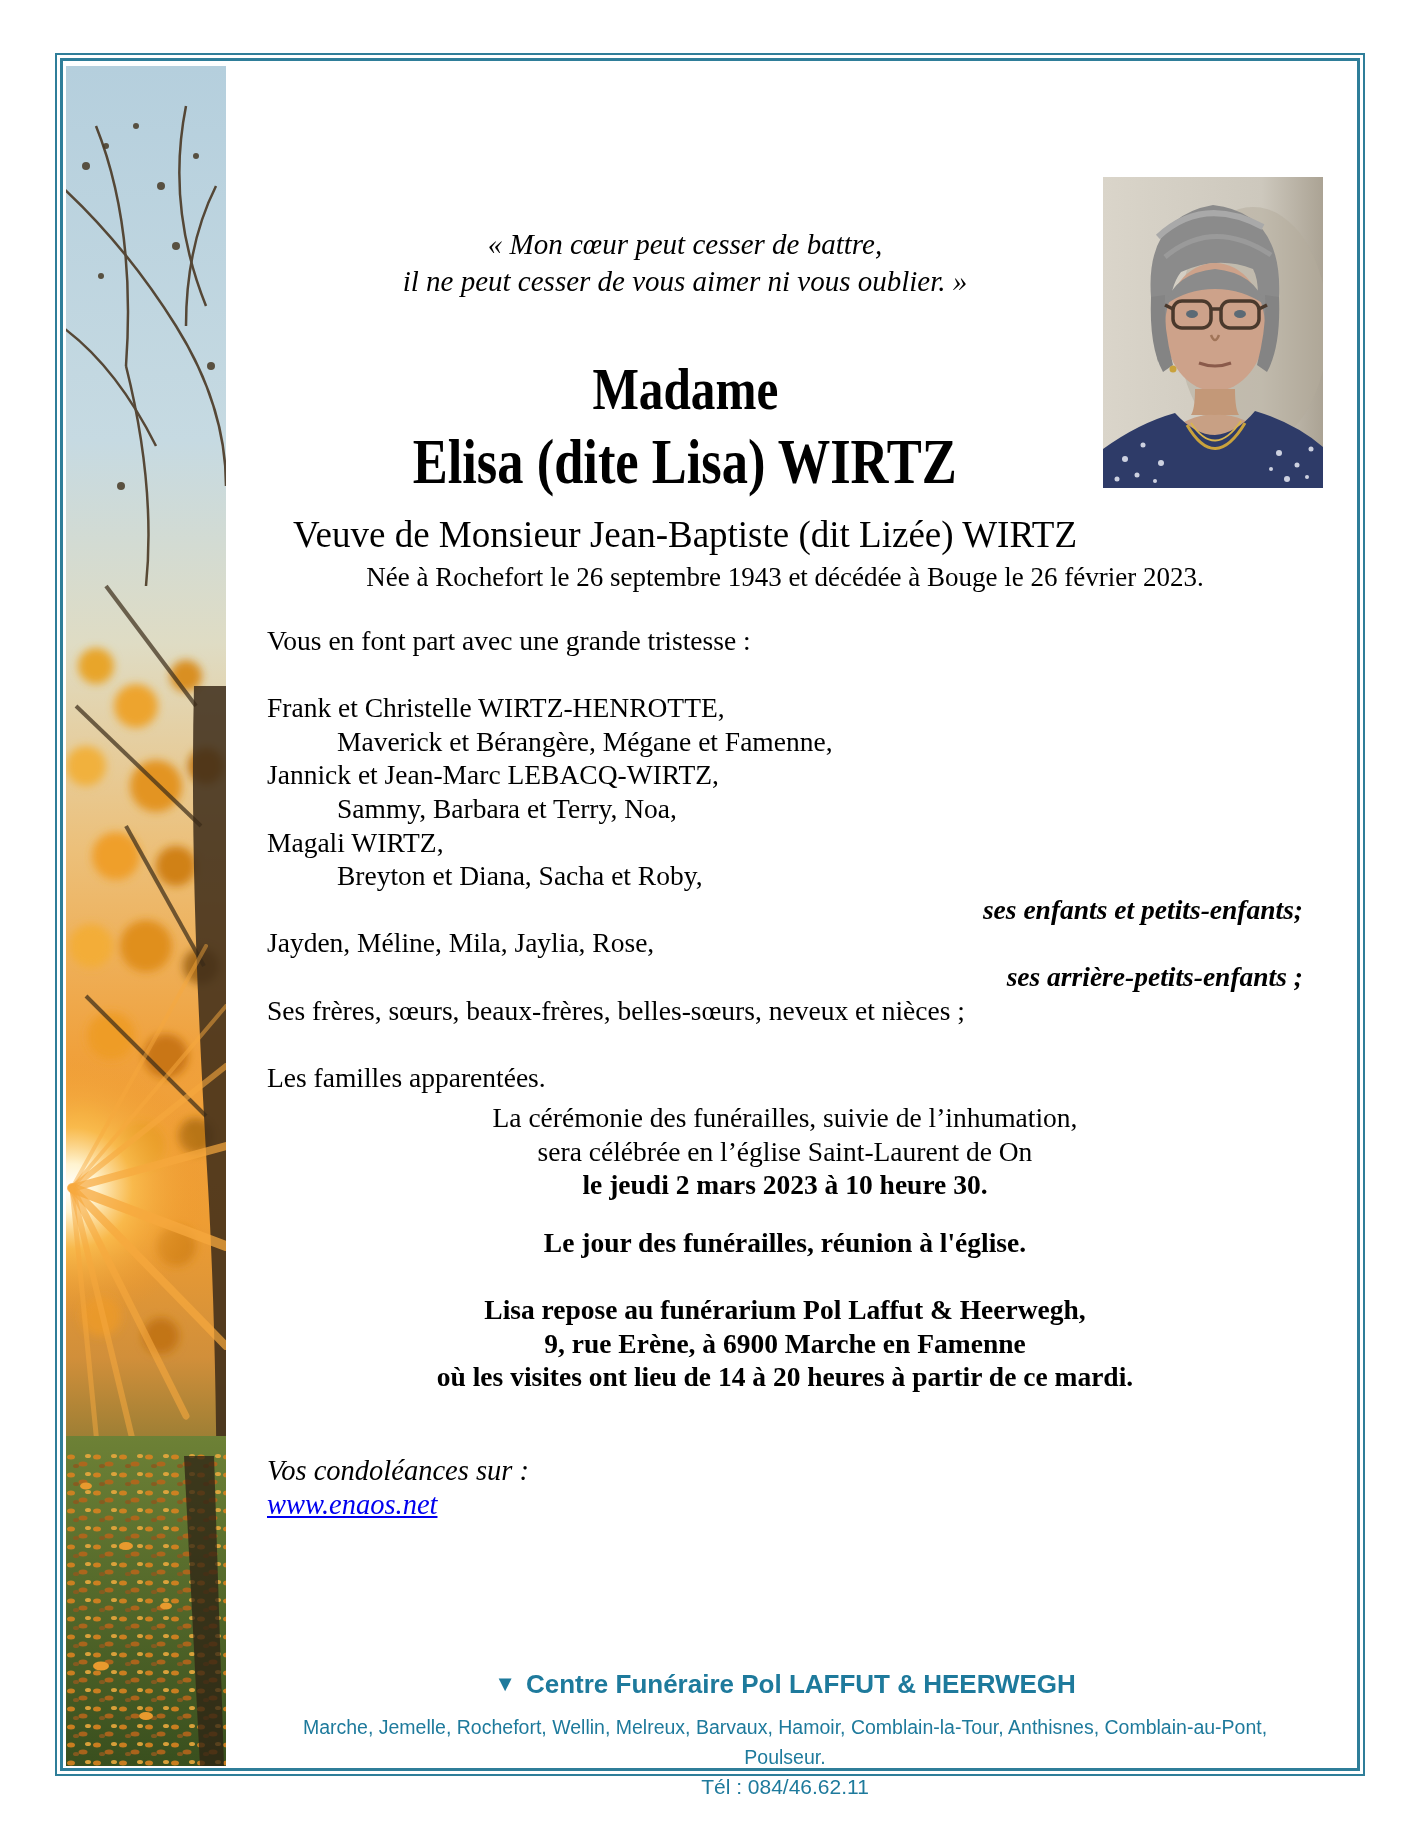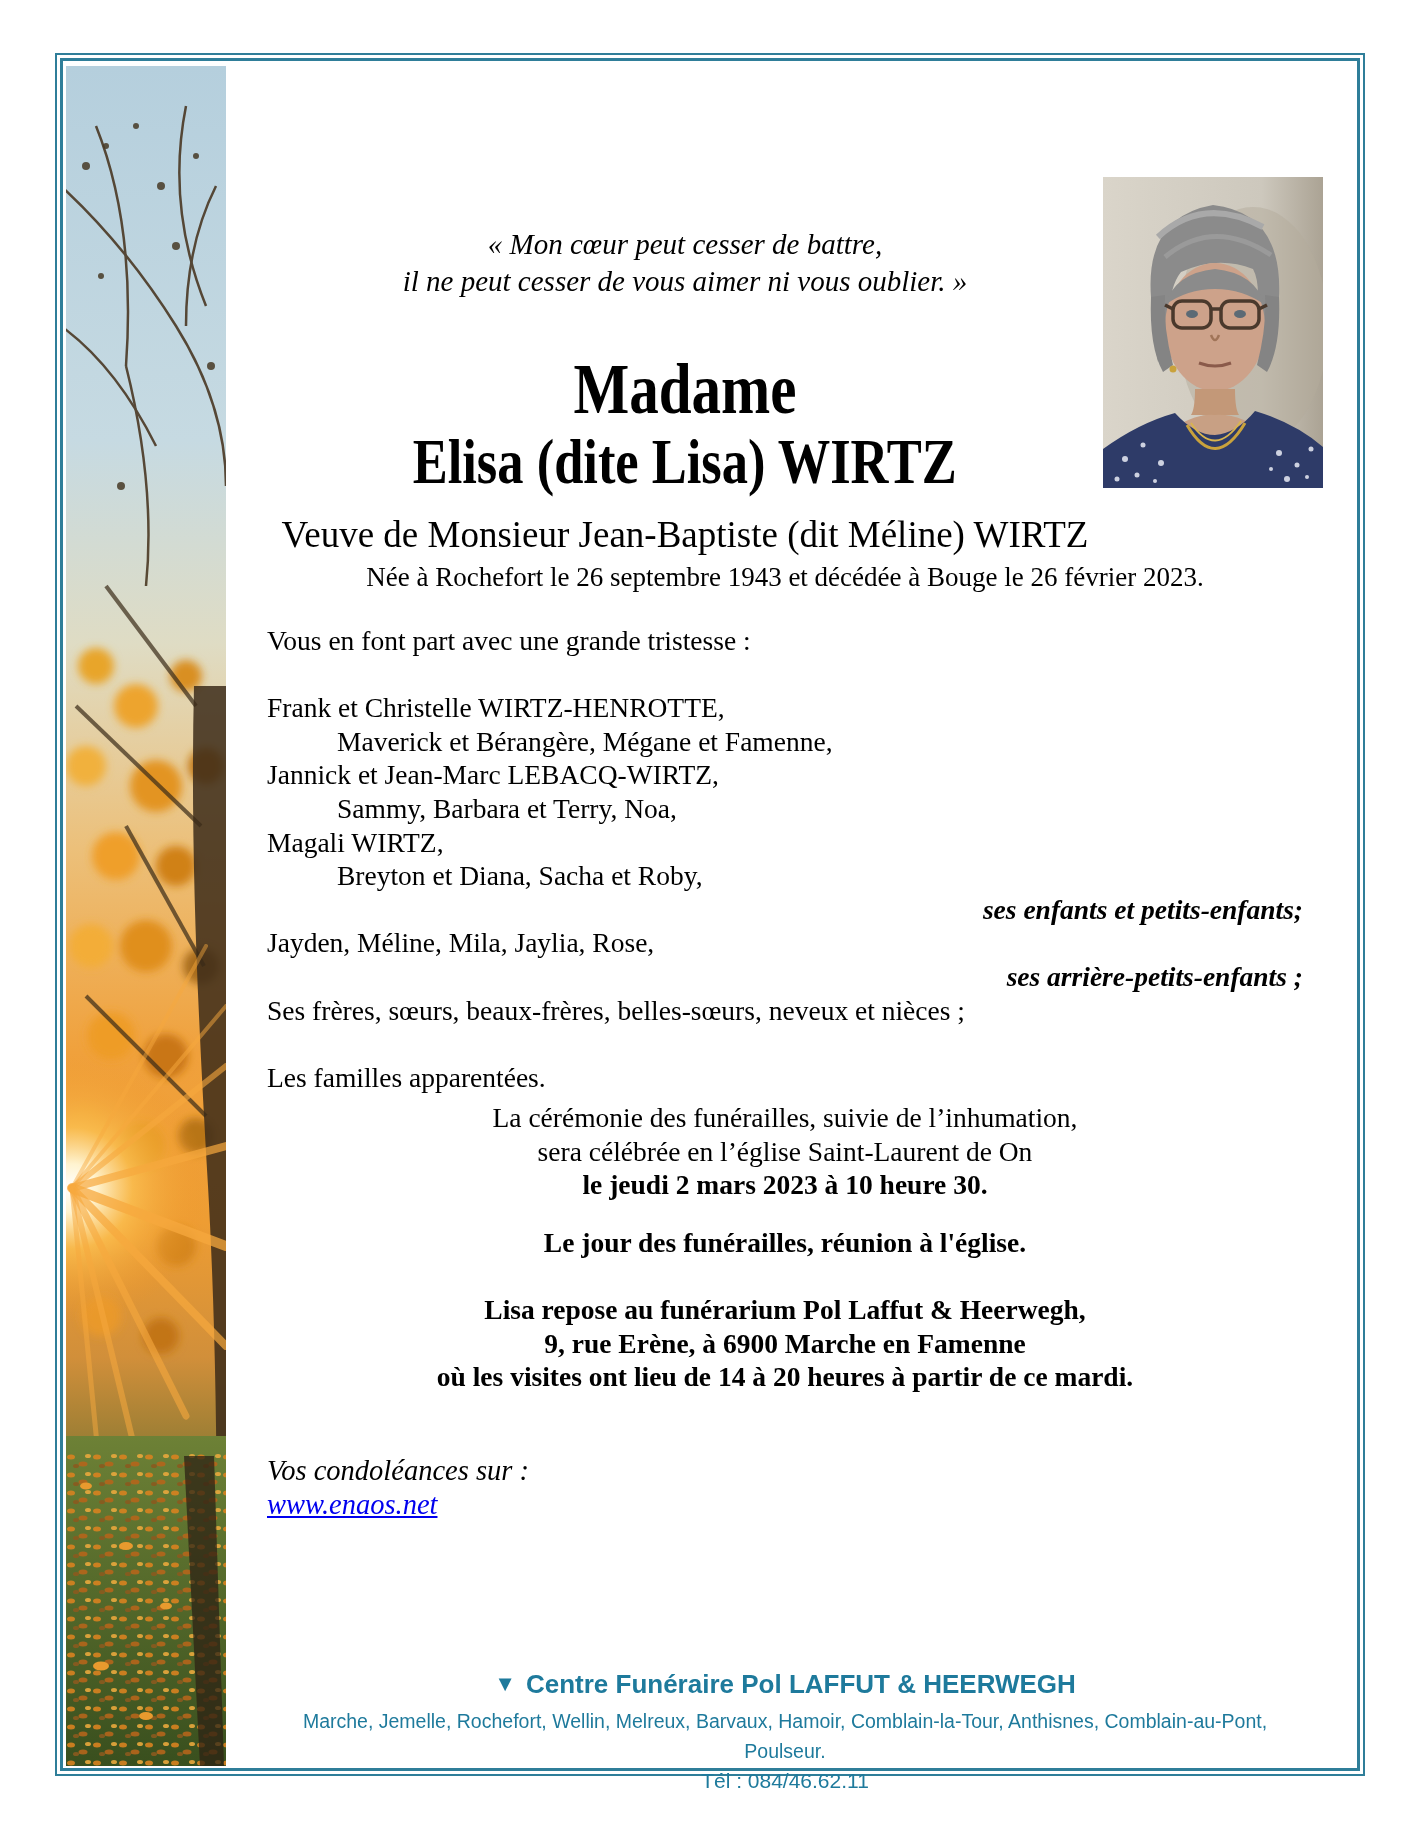--- a/index.html
+++ b/index.html
@@ -18,41 +18,41 @@
     position:absolute;left:66px;top:66px;width:160px;height:1700px;overflow:hidden;
   }
   .portrait-photo{
     position:absolute;left:1103px;top:177px;width:220px;height:311px;overflow:hidden;
   }
   .abs{position:absolute;left:267px;margin-top:36px;}
   .col-narrow{width:836px;text-align:center;}
   .col-wide{width:1036px;}
   .quote{top:190px;font-style:italic;font-size:29px;line-height:37px;}
   .title-block{top:318px;}
-  .t-madame{font-size:72px;font-weight:bold;line-height:70px;white-space:nowrap;text-decoration:underline;}
+  .t-madame{font-size:60px;font-weight:bold;line-height:70px;white-space:nowrap;text-decoration:underline;}
   .t-name{font-size:64px;font-weight:bold;line-height:76px;white-space:nowrap;}
   .cond{display:inline-block;transform:scaleX(0.82);transform-origin:center;}
   .t-veuve{font-size:37px;line-height:54px;margin-top:8px;white-space:nowrap;}
   .life-dates{top:524px;text-align:center;font-size:27px;line-height:34px;}
   .body-block{top:588px;font-size:27.5px;line-height:33.6px;}
   .row{white-space:nowrap;}
   .row.indent{padding-left:70px;}
   .row.relation{text-align:right;font-weight:bold;font-style:italic;}
   .gap33{height:33.6px;}
   .ceremony{top:1065px;text-align:center;font-size:27.5px;line-height:33.5px;}
   .bold{font-weight:bold;}
   .gap24{height:24px;}
   .gap34{height:34px;}
   .condolences{top:1418px;text-align:left;font-style:italic;font-size:28.5px;line-height:34px;}
   a.link{color:var(--link-blue,#0000ee);text-decoration:underline;cursor:pointer;}
   .footer{left:267px;top:1666px;width:1036px;position:absolute;text-align:center;
     font-family:"Liberation Sans", sans-serif;color:var(--footer-text,#1e7a9c);}
   .footer-name{font-size:26px;font-weight:bold;line-height:36px;}
   .footer-name .tri{font-size:22px;vertical-align:2px;margin-right:10px;}
-  .footer-locations{font-size:19.5px;line-height:30px;margin-top:4px;}
+  .footer-locations{font-size:19.5px;line-height:30px;margin-top:10px;}
   .footer-phone{font-size:21px;line-height:26px;margin-top:2px;}
 </style>
 </head>
 <body>
 
 <div class="frame">
   <div class="frame-inner"></div>
 </div>
 
 <div class="left-photo">
@@ -217,21 +217,21 @@
 </div>
 
 <div class="abs col-narrow quote">
   <div>« Mon cœur peut cesser de battre,</div>
   <div>il ne peut cesser de vous aimer ni vous oublier. »</div>
 </div>
 
 <div class="abs col-narrow title-block">
   <div class="t-madame"><span class="cond">Madame</span></div>
   <div class="t-name"><span class="cond">Elisa (dite Lisa) WIRTZ</span></div>
-  <div class="t-veuve">Veuve de Monsieur Jean-Baptiste (dit Méline) WIRTZ</div>
+  <div class="t-veuve">Veuve de Monsieur Jean-Baptiste (dit Lizée) WIRTZ</div>
 </div>
 
 <div class="abs col-wide life-dates">Née à Rochefort le 26 septembre 1943 et décédée à Bouge le 26 février 2023.</div>
 
 <div class="abs col-wide body-block">
   <div class="row">Vous en font part avec une grande tristesse :</div>
   <div class="gap33"></div>
   <div class="row">Frank et Christelle WIRTZ-HENROTTE,</div>
   <div class="row indent">Maverick et Bérangère, Mégane et Famenne,</div>
   <div class="row">Jannick et Jean-Marc LEBACQ-WIRTZ,</div>

